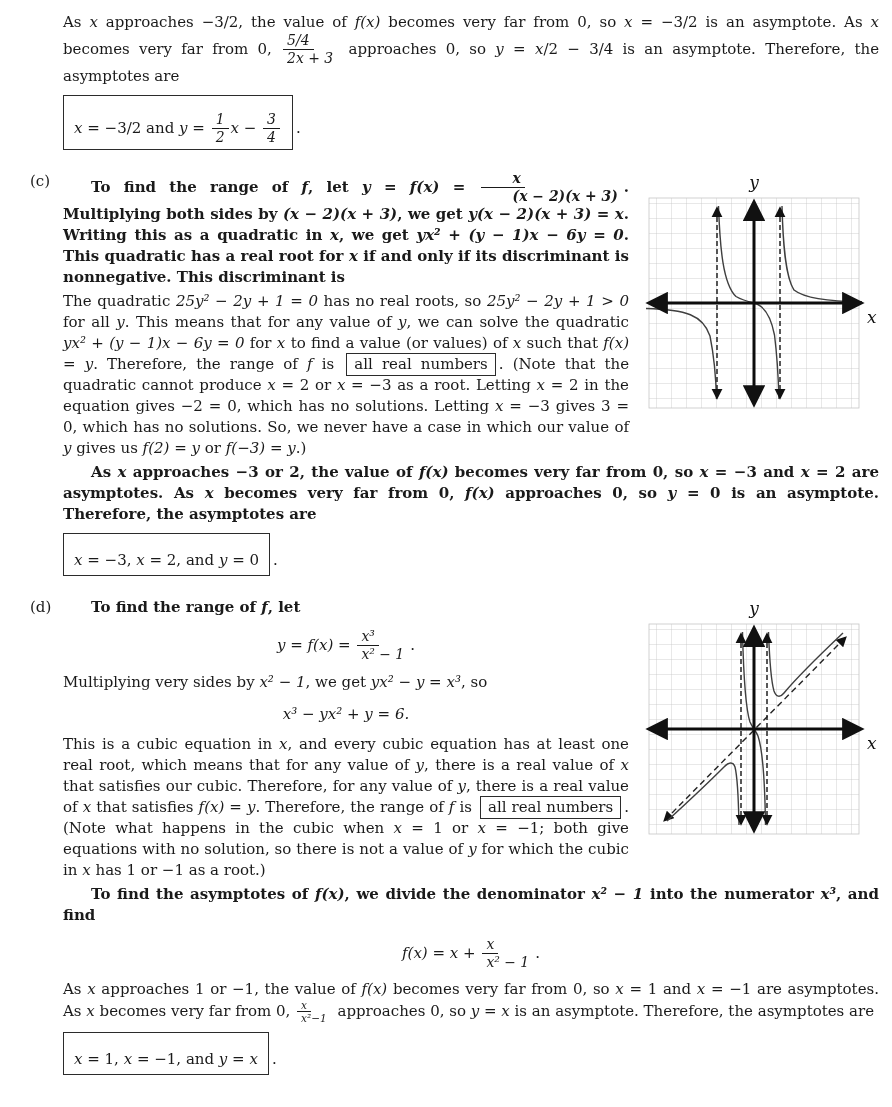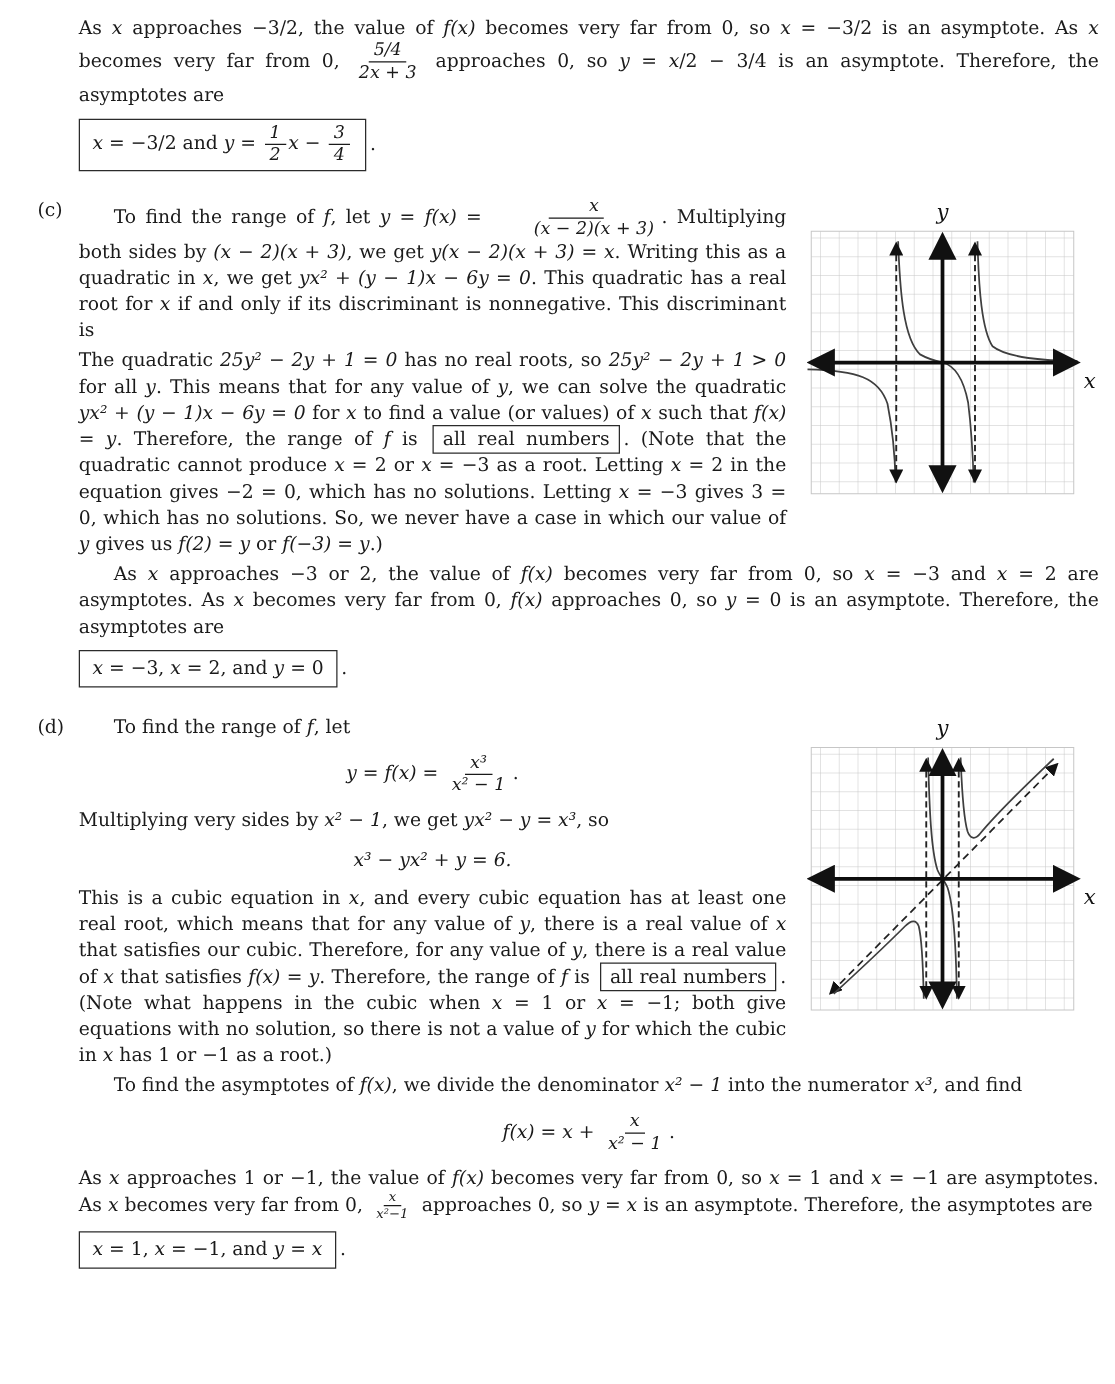--- a/index.html
+++ b/index.html
@@ -6,34 +6,34 @@
   body{
     width:892px;height:1107px;overflow:hidden;
     font-family:"DejaVu Serif","Liberation Serif",serif;
     font-size:15px;line-height:1.4;color:#1a1a1a;
   }
   .page{padding:9px 13px 0 30px;}
   .item{display:flex;margin-top:15px;}
   .item-label{width:33px;flex:none;font-size:15px;}
   .item-body{flex:1 1 auto;min-width:0;}
   .para{text-align:justify;margin:0 0 3px 0;}
-  .indent{text-indent:28px;}
+  .indent{text-indent:28px;font-weight:bold;}
   .rm{font-style:italic;}
   .frac{
-    display:inline-flex;flex-direction:column;align-items:center;
+    display:inline-flex;flex-direction:column;align-items:flex-start;
     vertical-align:middle;font-style:italic;line-height:1.08;
     font-size:0.93em;margin:0 2px;
   }
   .frac .num{padding:0 4px 1px;border-bottom:1.2px solid #1a1a1a;}
   .frac .den{padding:1px 4px 0;}
   .sfrac{font-size:0.70em;line-height:1.0;vertical-align:middle;}
   .inlbox{border:1.3px solid #2b2b2b;padding:1px 7px 2px;margin:0 3px;white-space:nowrap;}
   .eq{text-align:center;margin:11px 0 9px;}
   .ansline{margin:8px 0 6px;}
-  .ansbox{display:inline-block;border:1.4px solid #2b2b2b;padding:3px 10px 4px;}
+  .ansbox{display:inline-block;border:1.4px solid #2b2b2b;padding:16px 10px 4px;}
   .boxdot{margin-left:3px;}
   .graph-float{float:right;margin:2px 0 4px 12px;width:238px;}
   .axlab{font-style:italic;font-family:"DejaVu Serif",serif;font-size:17px;fill:#111;}
 </style>
 </head>
 <body>
 
 <div class="page">
 
   <section class="item" style="margin-top:3px;">

